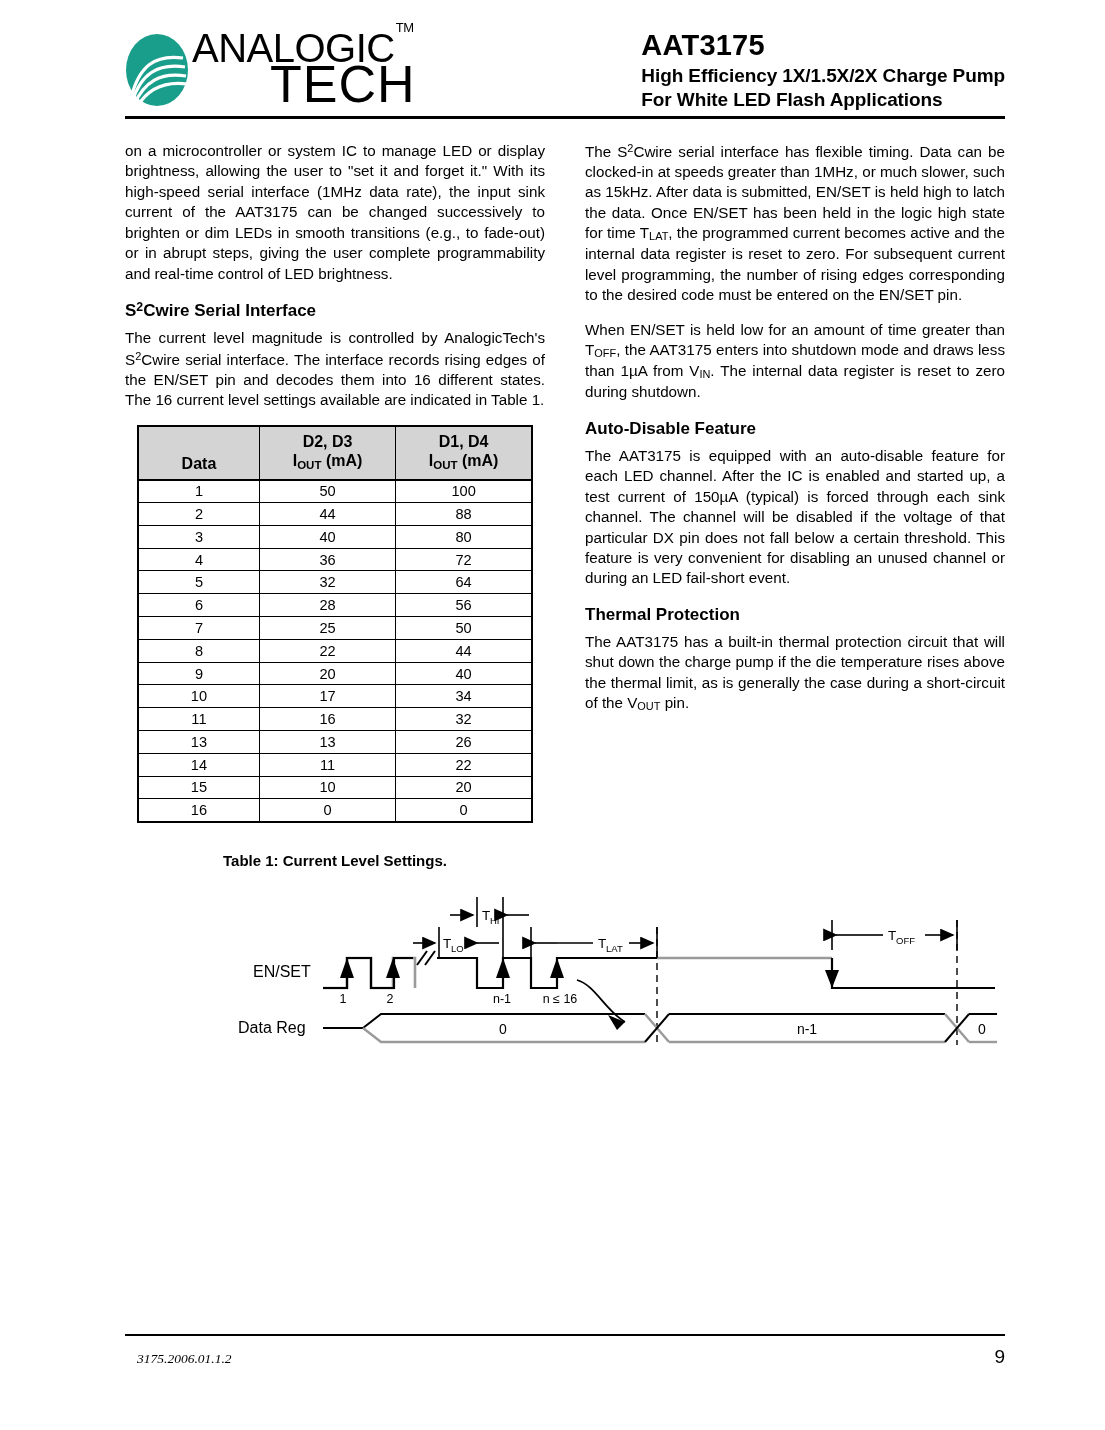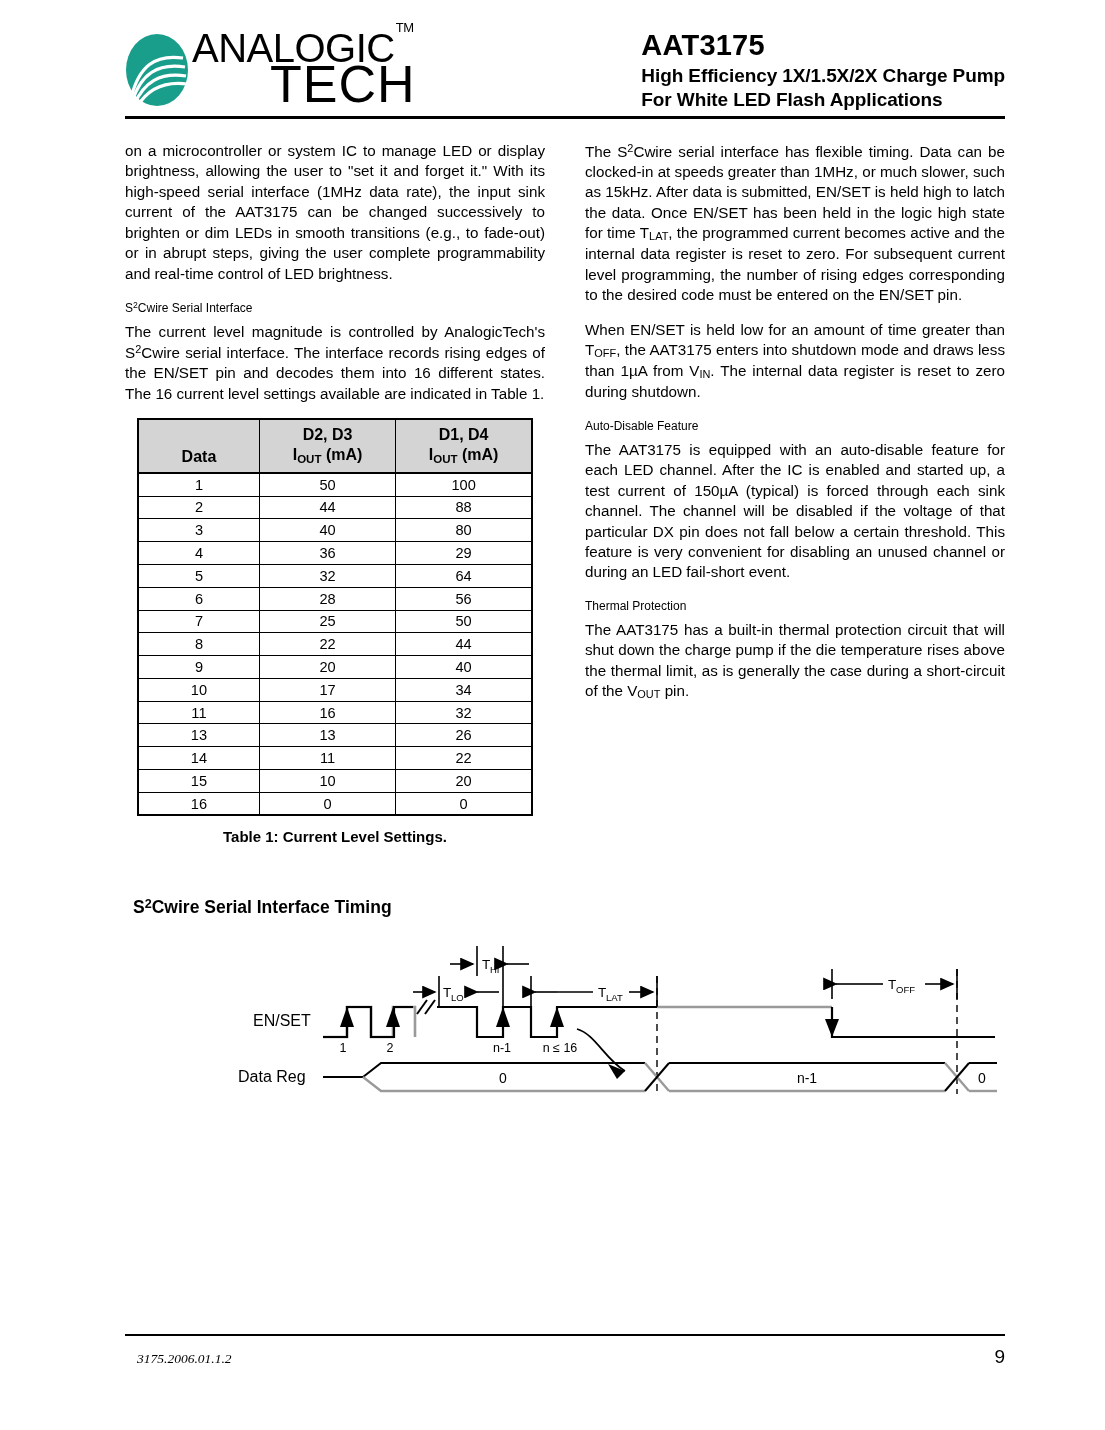--- a/index.html
+++ b/index.html
@@ -75,22 +75,22 @@
   }
   .col { width: 420px; }
   p.body {
     margin: 0 0 14px 0;
     font-size: 15.2px;
     line-height: 1.345;
     text-align: justify;
     hyphens: none;
   }
   h2.sec {
-    font-size: 12px;
-    font-weight: normal;
+    font-size: 17px;
+    font-weight: bold;
     margin: 16px 0 7px 0;
   }
   h2.sec:first-child { margin-top: 0; }
   sub { font-size: 0.72em; vertical-align: -0.22em; }
   sup { font-size: 0.72em; vertical-align: 0.42em; }
 
   
   .tbl-wrap { margin-top: 12px; }
   table.settings {
     border-collapse: collapse;
@@ -115,21 +115,21 @@
     border: 1px solid #000;
     text-align: center;
     padding: 2.5px 4px;
     height: 22.8px;
   }
   .thead-data { padding-top: 22px !important; }
   .cap {
     text-align: center;
     font-size: 15px;
     font-weight: bold;
-    margin-top: 12px;
+    margin-top: 29px;
   }
 
   
   h2.timing-head {
     font-size: 17.5px; font-weight: bold;
     margin: 52px 0 0 8px;
   }
   .timing-diagram { margin-top: 6px; }
 
   
@@ -220,21 +220,21 @@
                 <td>88</td>
               </tr>
               <tr>
                 <td>3</td>
                 <td>40</td>
                 <td>80</td>
               </tr>
               <tr>
                 <td>4</td>
                 <td>36</td>
-                <td>29</td>
+                <td>72</td>
               </tr>
               <tr>
                 <td>5</td>
                 <td>32</td>
                 <td>64</td>
               </tr>
               <tr>
                 <td>6</td>
                 <td>28</td>
                 <td>56</td>
@@ -297,21 +297,20 @@
       <p class="body"><span>When EN/SET is held low for an amount of time greater than T</span><sub>OFF</sub><span>, the AAT3175 enters into shutdown mode and draws less than 1µA from V</span><sub>IN</sub><span>. The internal data register is reset to zero during shutdown.</span></p>
 
       <h2 class="sec">Auto-Disable Feature</h2>
       <p class="body">The AAT3175 is equipped with an auto-disable feature for each LED channel. After the IC is enabled and started up, a test current of 150µA (typical) is forced through each sink channel. The channel will be disabled if the voltage of that particular DX pin does not fall below a certain threshold. This feature is very convenient for disabling an unused channel or during an LED fail-short event.</p>
 
       <h2 class="sec">Thermal Protection</h2>
       <p class="body"><span>The AAT3175 has a built-in thermal protection circuit that will shut down the charge pump if the die temperature rises above the thermal limit, as is generally the case during a short-circuit of the V</span><sub>OUT</sub><span> pin.</span></p>
     </div>
   </div>
 
-  <h2 class="timing-head"><span>S</span><sup>2</sup><span>Cwire Serial Interface Timing</span></h2>
 
   <div class="timing-diagram">
     <svg width="880" height="180" viewBox="0 0 880 180">
       <defs>
         <marker id="arrR" markerWidth="9" markerHeight="9" refX="8" refY="4" orient="auto">
           <path d="M0,0 L9,4 L0,8 z" fill="#000"></path>
         </marker>
         <marker id="arrL" markerWidth="9" markerHeight="9" refX="1" refY="4" orient="auto">
           <path d="M9,0 L0,4 L9,8 z" fill="#000"></path>
         </marker>

